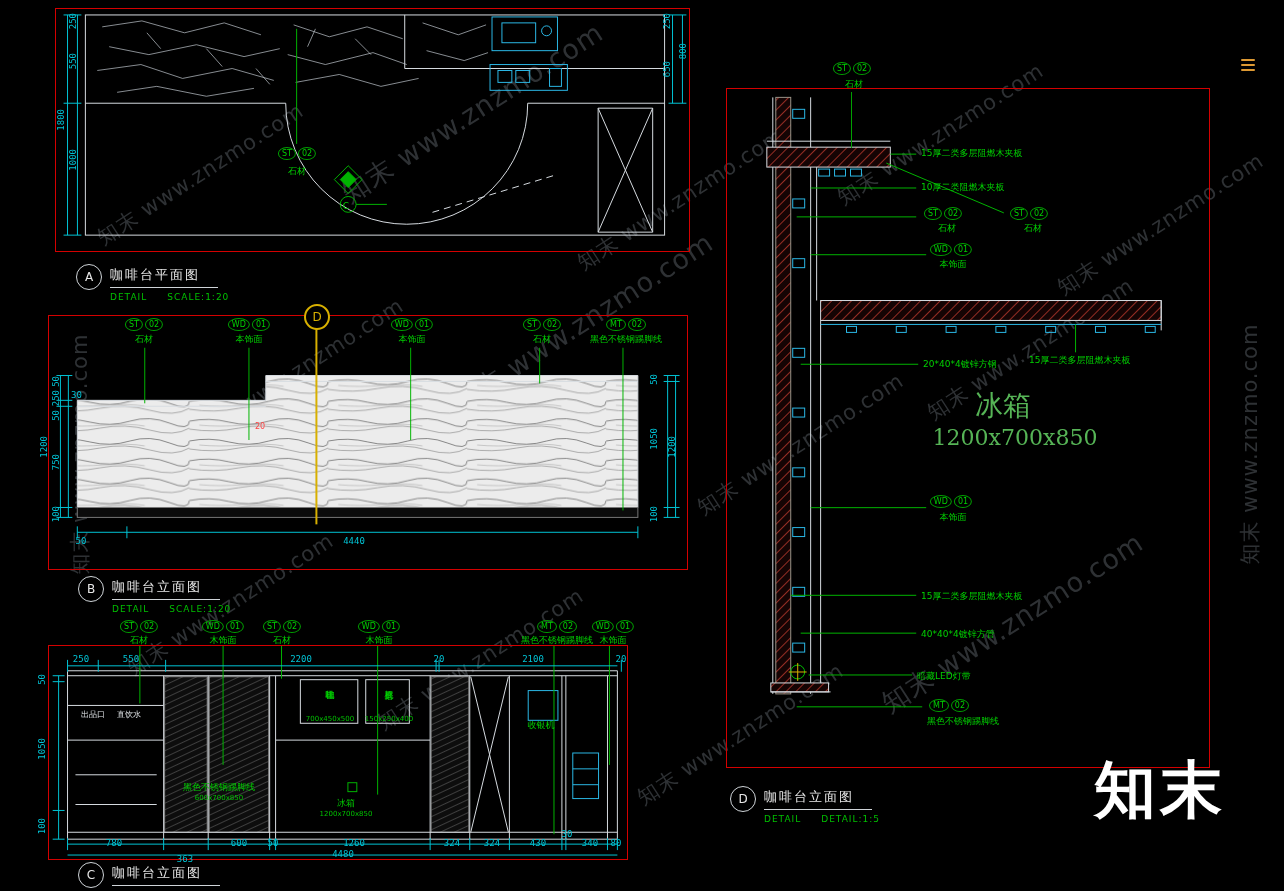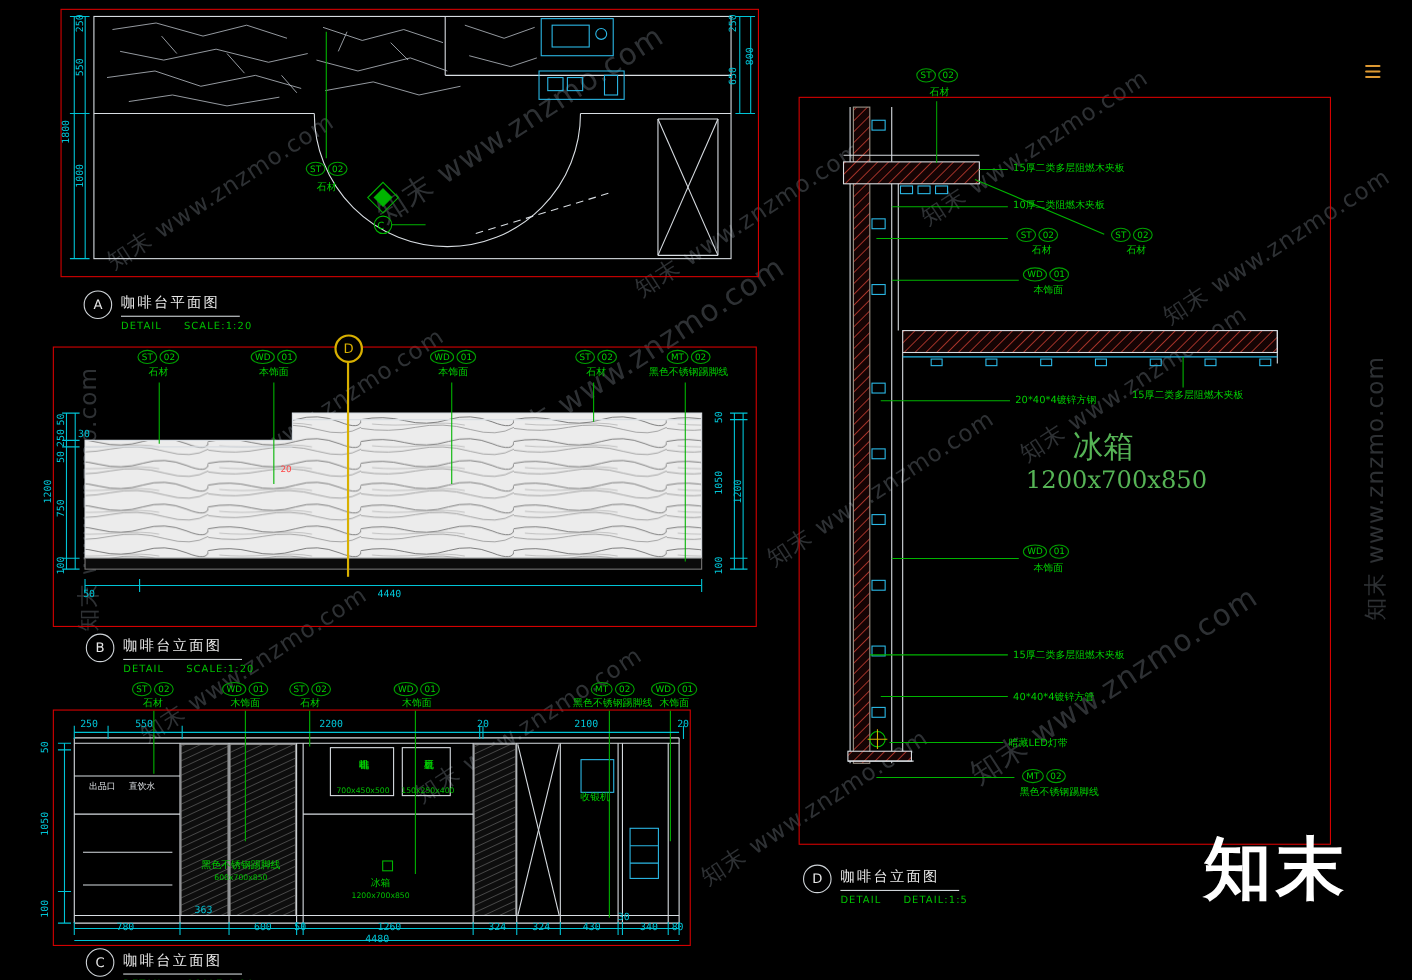--- a/index.html
+++ b/index.html
@@ -367,21 +367,21 @@
     <div class="dim ctr" style="left:252px;top:8px;">2200</div>
     <div class="dim ctr" style="left:390px;top:8px;">20</div>
     <div class="dim ctr" style="left:484px;top:8px;">2100</div>
     <div class="dim ctr" style="left:572px;top:8px;">20</div>
 
     <div class="dim dimv" style="left:-12px;top:28px;">50</div>
     <div class="dim dimv" style="left:-12px;top:92px;">1050</div>
     <div class="dim dimv" style="left:-12px;top:172px;">100</div>
 
     <div class="dim ctr" style="left:65px;top:192px;">780</div>
-    <div class="dim ctr" style="left:136px;top:177px;">363</div>
+    <div class="dim ctr" style="left:136px;top:208px;">363</div>
     <div class="dim ctr" style="left:190px;top:192px;">600</div>
     <div class="dim ctr" style="left:224px;top:192px;">50</div>
     <div class="dim ctr" style="left:305px;top:192px;">1260</div>
     <div class="dim ctr" style="left:403px;top:192px;">324</div>
     <div class="dim ctr" style="left:443px;top:192px;">324</div>
     <div class="dim ctr" style="left:489px;top:192px;">430</div>
     <div class="dim ctr" style="left:518px;top:183px;">30</div>
     <div class="dim ctr" style="left:541px;top:192px;">340</div>
     <div class="dim ctr" style="left:567px;top:192px;">80</div>
     <div class="dim ctr" style="left:294px;top:203px;">4480</div>

